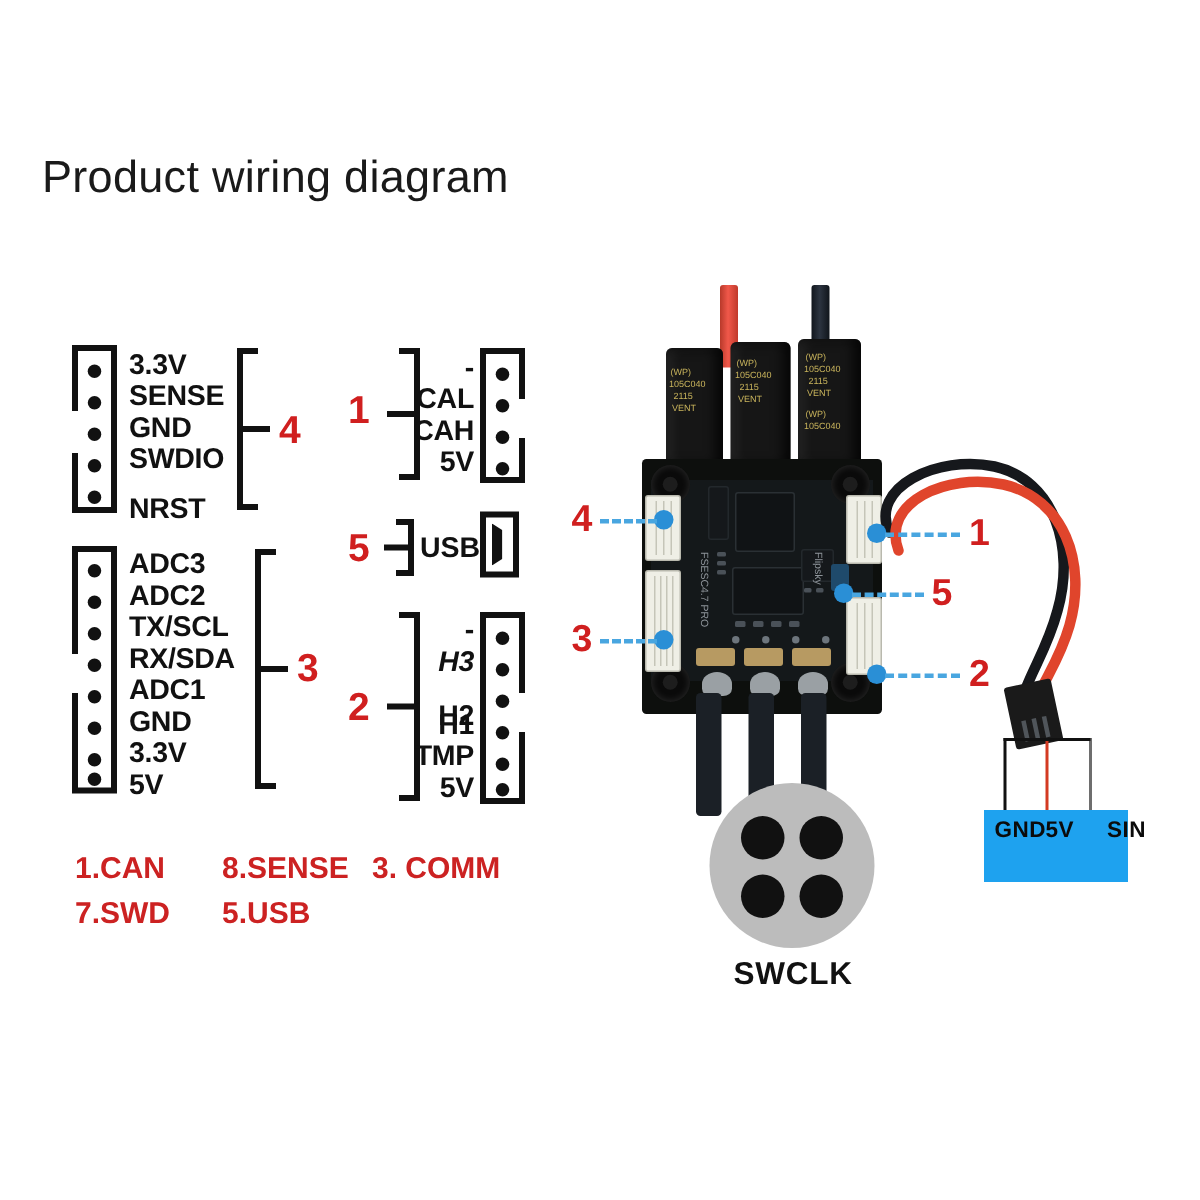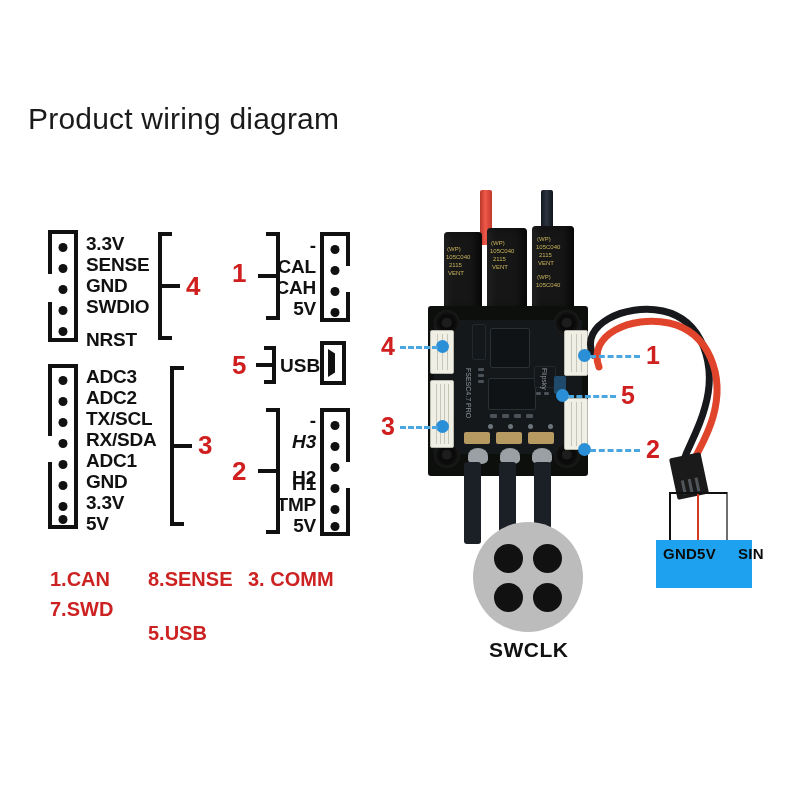--- a/index.html
+++ b/index.html
@@ -239,21 +239,21 @@
       <div class="pin" style="top:93px;"></div>
       <div class="pin" style="top:110px;"></div>
     </div>
   </div>
 
   <div class="legend" style="left:0;top:0;">
     <span style="left:50px;top:568px;">1.CAN</span>
     <span style="left:148px;top:568px;">8.SENSE</span>
     <span style="left:248px;top:568px;">3. COMM</span>
     <span style="left:50px;top:598px;">7.SWD</span>
-    <span style="left:148px;top:598px;margin-top:24px;">5.USB</span>
+    <span style="left:148px;top:598px;">5.USB</span>
   </div>
 
   <div class="bwire" style="left:480px;top:190px;width:12px;height:55px;background:linear-gradient(90deg,#b8392a,#f0584a 45%,#c0392b);"></div>
   <div class="bwire" style="left:541px;top:190px;width:12px;height:55px;background:linear-gradient(90deg,#11161d,#2c3440 45%,#10151b);"></div>
 
   <div class="cap" style="left:444px;top:232px;width:38px;height:78px;">
     <div class="capTxt" style="left:3px;top:14px;">(WP)</div>
     <div class="capTxt" style="left:2px;top:22px;">105C040</div>
     <div class="capTxt" style="left:5px;top:30px;">2115</div>
     <div class="capTxt" style="left:4px;top:38px;">VENT</div>

